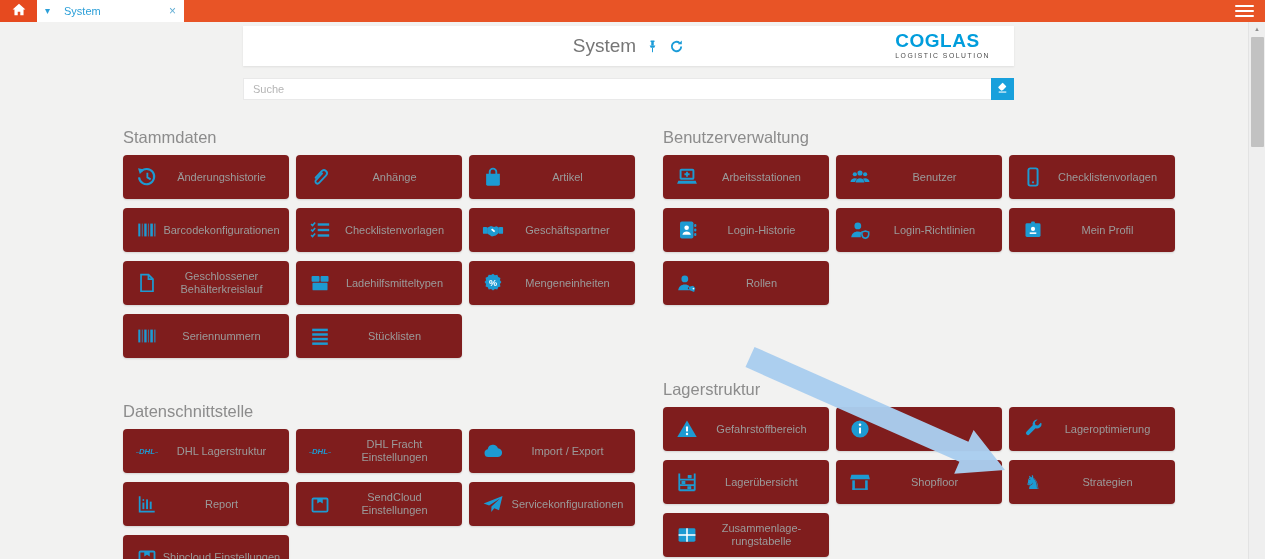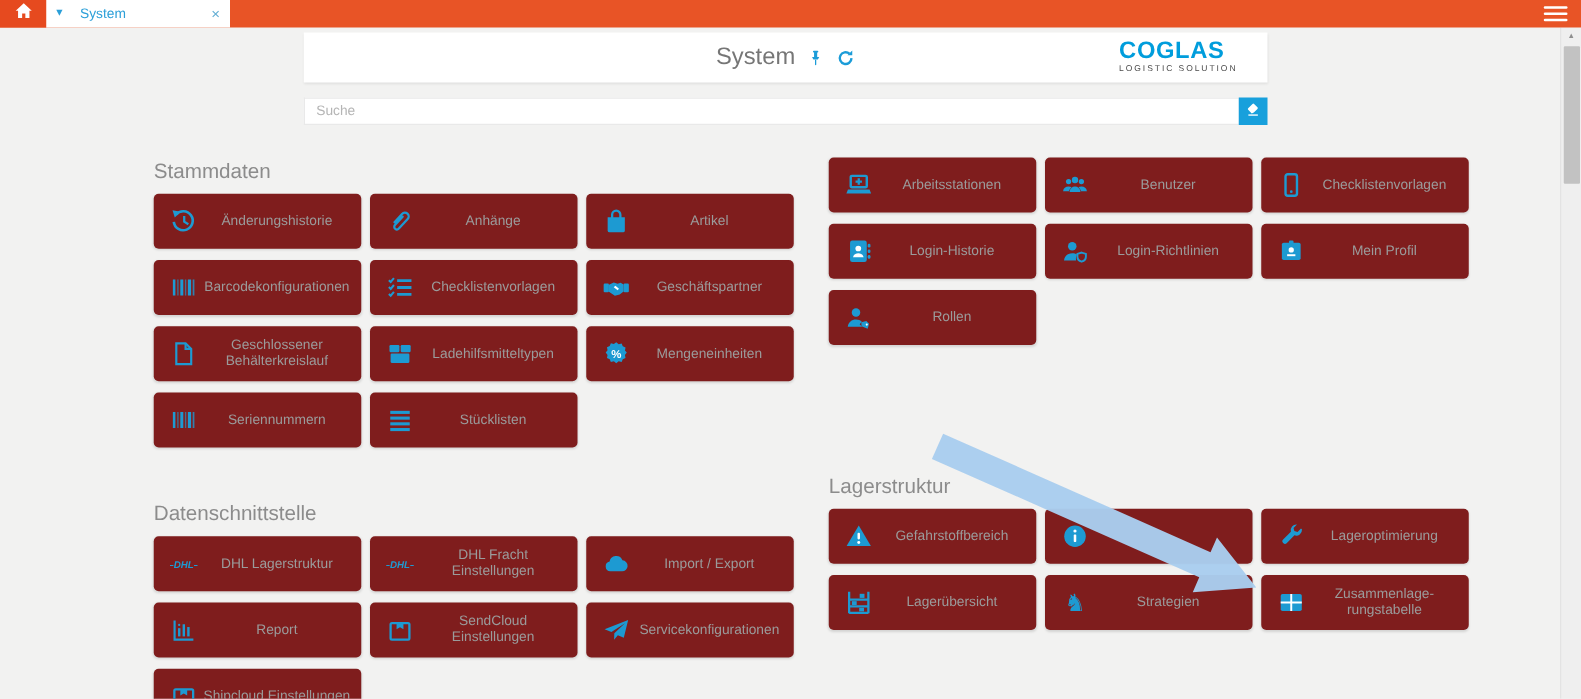--- a/index.html
+++ b/index.html
@@ -246,20 +246,21 @@
                 <rect x="3.5" y="14" width="17" height="2.7"></rect>
                 <rect x="3.5" y="19" width="17" height="2.7"></rect>
               </g>
             </svg>
           </span>
           <span class="tile-label">Stücklisten</span>
         </div>
       </div>
     </div>
     <div class="section" style="left: 643px; top: 126px;">
+      <div class="section-title">Benutzerverwaltung</div>
       <div class="grid">
         <div class="tile">
           <span class="tile-icon">
             <svg viewBox="0 0 24 24">
               <rect x="5" y="4" width="14" height="10" rx="1" fill="none" stroke="currentColor" stroke-width="2.1"></rect>
               <path stroke="currentColor" stroke-width="2" d="M12 6.2v5.6M9.2 9h5.6"></path>
               <path fill="currentColor" d="M2.6 16h18.8l1.4 3.4H1.2z"></path>
             </svg>
           </span>
           <span class="tile-label">Arbeitsstationen</span>
@@ -455,20 +456,33 @@
                 <rect x="12.4" y="16.6" width="4.2" height="3.2"></rect>
                 <rect x="12.8" y="4.4" width="4.2" height="3.6"></rect>
               </g>
             </svg>
           </span>
           <span class="tile-label">Lagerübersicht</span>
         </div>
         <div class="tile">
           <span class="tile-icon">
             <svg viewBox="0 0 24 24">
+              <g fill="currentColor">
+                <path d="M2.6 4h18.8l1.4 5H1.2z"></path>
+                <rect x="3.6" y="10.2" width="2.8" height="10.2"></rect>
+                <rect x="17.6" y="10.2" width="2.8" height="10.2"></rect>
+                <rect x="3.6" y="19" width="16.8" height="1.6"></rect>
+              </g>
+            </svg>
+          </span>
+          <span class="tile-label">Shopfloor</span>
+        </div>
+        <div class="tile">
+          <span class="tile-icon">
+            <svg viewBox="0 0 24 24">
               <text x="12" y="19.5" text-anchor="middle" font-size="21" fill="currentColor">♞</text>
             </svg>
           </span>
           <span class="tile-label">Strategien</span>
         </div>
         <div class="tile">
           <span class="tile-icon">
             <svg viewBox="0 0 24 24">
               <rect x="2.8" y="4.6" width="18.4" height="14.8" rx="1.6" fill="currentColor"></rect>
               <g stroke="#fff" stroke-width="1.7">

